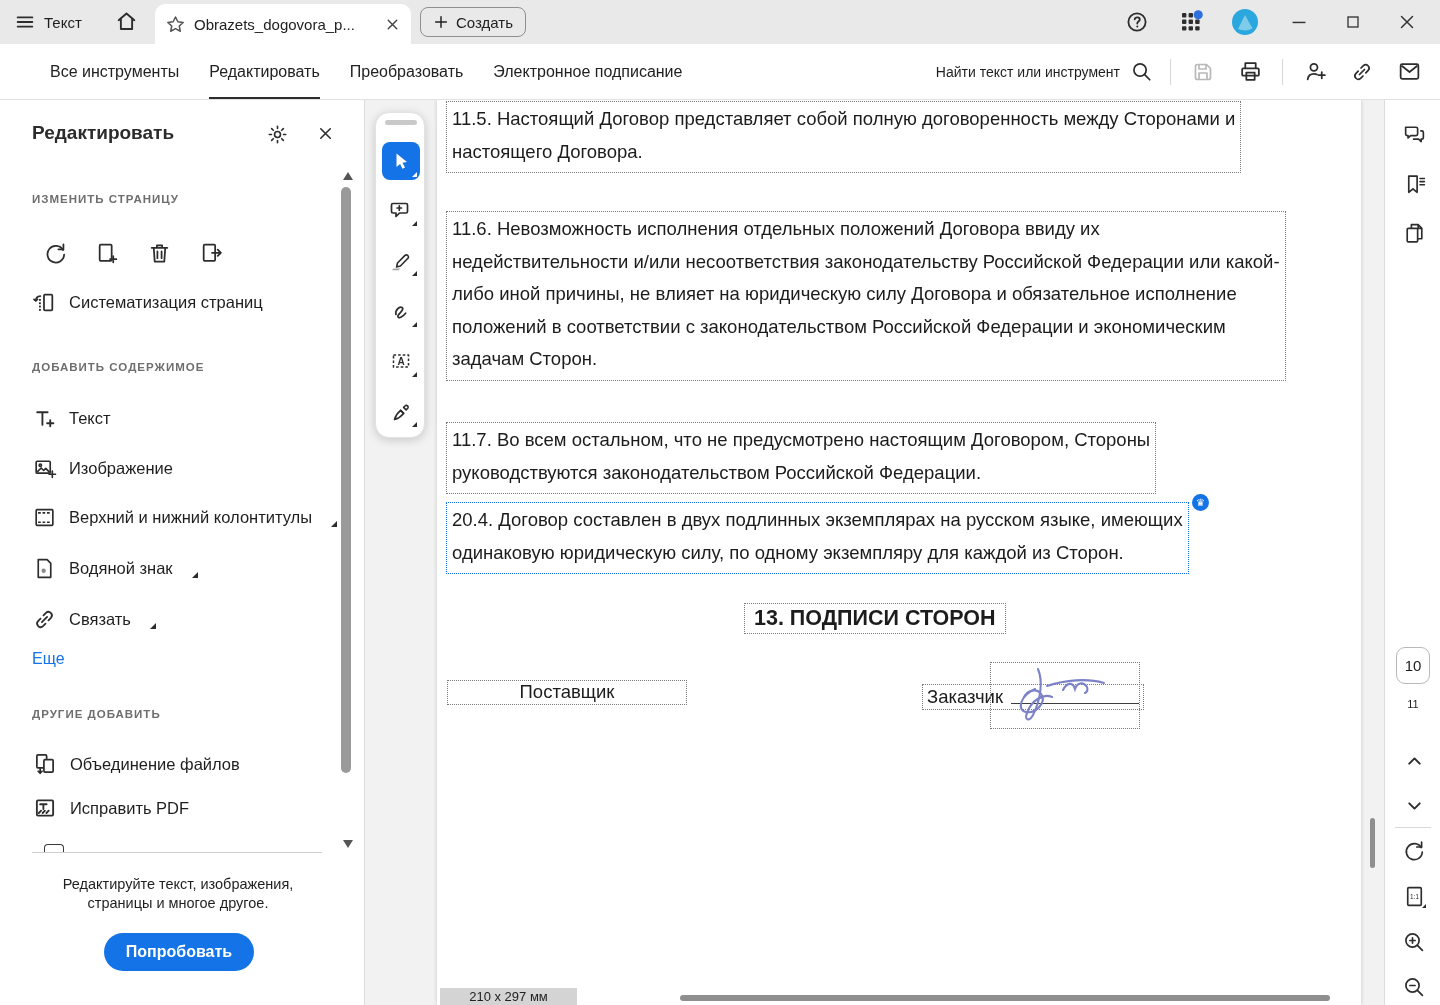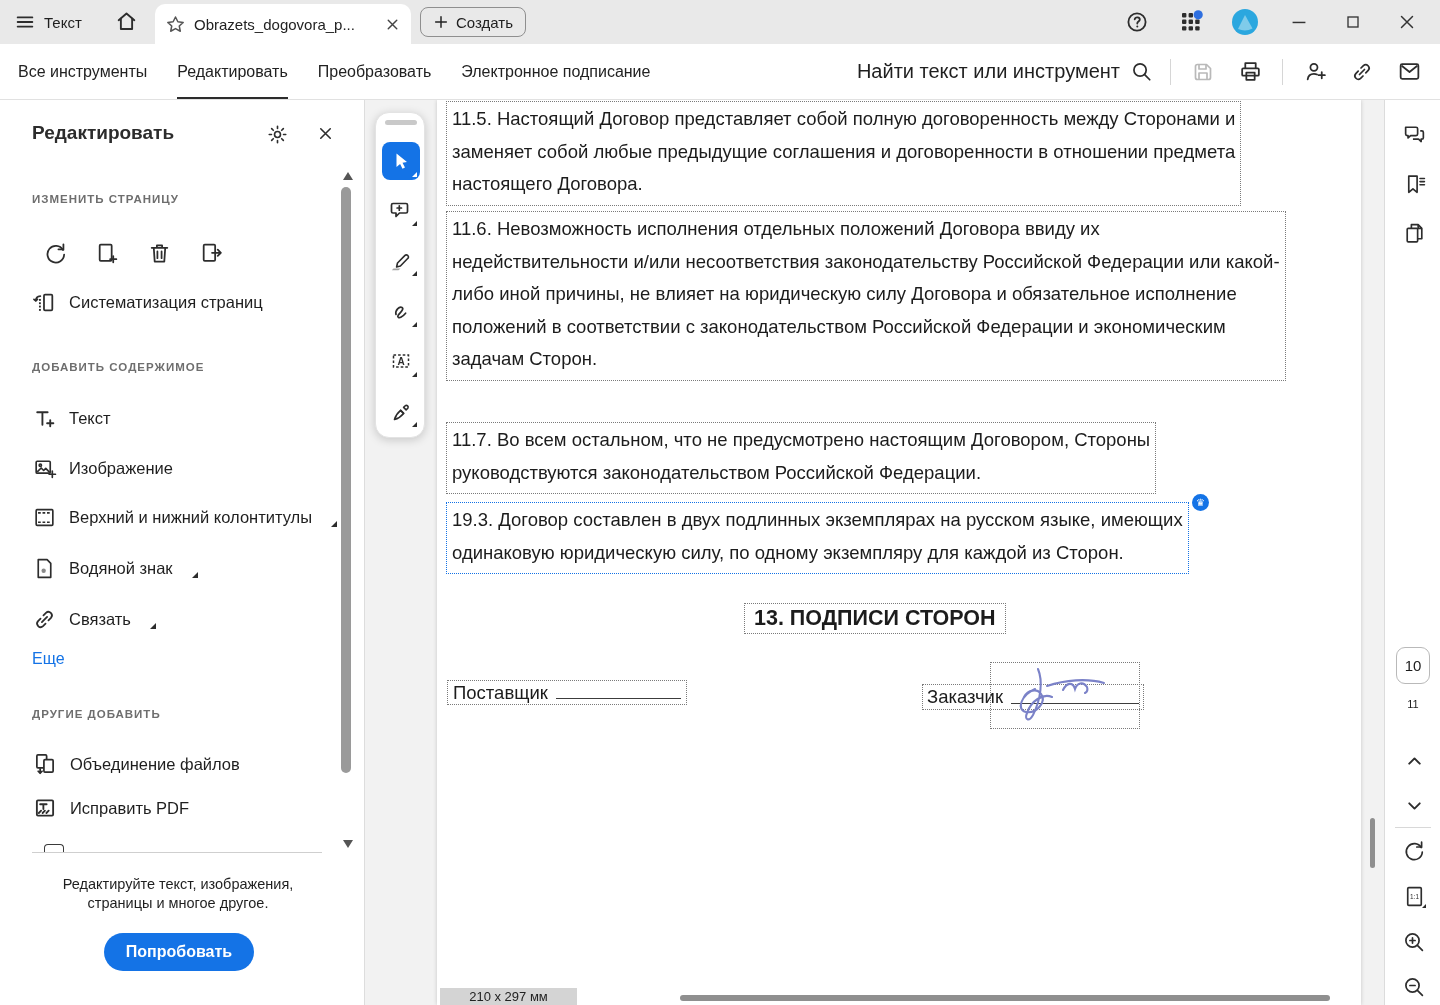--- a/index.html
+++ b/index.html
@@ -11,26 +11,26 @@
   .titlebar { position:absolute; left:0; top:0; width:1440px; height:44px; background:#e9e9e9; }
   .menu-btn { position:absolute; left:14px; top:8px; height:28px; display:flex; align-items:center; gap:8px; font-size:15px; }
   .home-btn { position:absolute; left:114px; top:9px; }
   .doc-tab { position:absolute; left:155px; top:4px; width:256px; height:40px; background:#fff; border-radius:10px 10px 0 0; display:flex; align-items:center; padding:0 10px; gap:8px; }
   .tab-title { font-size:15px; color:#222; white-space:nowrap; overflow:hidden; flex:1; }
   .create-btn { position:absolute; left:420px; top:7px; height:30px; border:1px solid #8f8f8f; border-radius:8px; display:flex; align-items:center; gap:7px; padding:0 12px; font-size:15px; color:#222; }
   .tb-right { position:absolute; right:0; top:0; height:44px; display:flex; align-items:center; gap:24px; padding-right:18px; }
   .winbtn { display:flex; align-items:center; justify-content:center; width:30px; height:30px; }
 
   
-  .toolbar { position:absolute; left:0; top:44px; width:1440px; height:56px; background:#fff; border-bottom:1px solid #e1e1e1; display:flex; align-items:center; }
+  .toolbar { position:absolute; left:0; top:44px; width:1440px; height:56px; background:#fff; border-bottom:1px solid #e1e1e1; display:flex; align-items:center;padding-left:32px; }
   .tool-tabs { display:flex; gap:30px; padding-left:18px; height:100%; align-items:center; }
   .tool-tab { font-size:16px; color:#222; height:100%; display:flex; align-items:center; position:relative; }
   .tool-tab.active::after { content:""; position:absolute; left:0; right:0; bottom:0; height:2.5px; background:#2c2c2c; }
   .tool-right { margin-left:auto; display:flex; align-items:center; gap:17px; padding-right:16px; }
-  .search-group { display:flex; align-items:center; gap:10px; font-size:20px; color:#1f1f1f; }
+  .search-group { display:flex; align-items:center; gap:10px; font-size:14px; color:#1f1f1f; }
   .vdiv { width:1px; height:26px; background:#d6d6d6; }
 
   
   .main { position:absolute; left:0; top:100px; width:1440px; height:905px; display:flex; }
 
   
   .left-panel { position:relative; width:365px; height:100%; background:#fff; border-right:1px solid #ddd; flex:0 0 auto; }
   .panel-title { position:absolute; left:32px; top:22px; font-size:19px; font-weight:bold; color:#2c2c2c; }
   .panel-gear { position:absolute; left:266px; top:23px; }
   .panel-close { position:absolute; left:316px; top:24px; }
@@ -54,21 +54,21 @@
   .pbox { position:absolute; border:1px dotted #7a7a7a; padding:1px 5px 4px 5px; width:fit-content; }
   .pbox.selected { border:1px dotted #1473E6; }
   .pline { font-size:18.5px; line-height:32.5px; white-space:nowrap; color:#1c1c1c; }
   .p115 { left:9px; top:1px; }
   .p116 { left:9px; top:111px; }
   .p117 { left:9px; top:322px; }
   .p118 { left:9px; top:402px; }
   .sig-heading { position:absolute; top:503px; left:307px; border:1px dotted #7a7a7a; padding:2px 9px; font-size:21.5px; font-weight:bold; color:#1c1c1c; white-space:nowrap;text-align:right; }
   .premium-badge { position:absolute; left:755px; top:394px; width:17px; height:17px; border-radius:50%; background:#1473E6; color:#fff; font-size:10px; display:flex; align-items:center; justify-content:center; z-index:3; }
 
-  .supplier-box { position:absolute; left:10px; top:580px; width:240px; height:25px; border:1px dotted #7a7a7a; display:flex; align-items:center; padding:0 5px; font-size:18.5px; color:#1c1c1c; }
+  .supplier-box { position:absolute; left:10px; top:580px; width:240px; height:25px; border:1px dotted #7a7a7a; display:flex; align-items:center; padding:0 5px; font-size:18.5px; color:#1c1c1c;flex-direction:column; }
   .supplier-box .uline { flex:1; border-bottom:1.5px solid #3c3c3c; height:13px; margin-left:8px; }
   .customer-box { position:absolute; left:485px; top:584px; width:222px; height:26px; border:1px dotted #7a7a7a; display:flex; align-items:center; padding:0 4px; font-size:18.5px; color:#1c1c1c; }
   .customer-box .uline { flex:1; border-bottom:1.5px solid #3c3c3c; height:13px; margin-left:8px; }
   .sig-box { position:absolute; left:553px; top:562px; width:150px; height:67px; border:1px dotted #7a7a7a; z-index:2; }
 
   .size-label { position:absolute; left:3px; top:888px; width:137px; height:17px; background:#d4d4d4; display:flex; align-items:center; justify-content:center; font-size:13px; color:#222; }
   .hscroll { position:absolute; left:315px; top:895px; width:650px; height:6px; border-radius:3px; background:#8f8f8f; }
   .vscroll { position:absolute; right:9px; top:718px; width:5px; height:50px; border-radius:3px; background:#8f8f8f; }
 
   
@@ -357,39 +357,38 @@
     <div class="pscroll-thumb"></div>
     <div class="pscroll-down"></div>
   </div>
 
   <div class="doc-area">
 
     <div class="page">
 
       <div class="pbox p115">
         <div class="pline">11.5. Настоящий Договор представляет собой полную договоренность между Сторонами и</div>
-        <div class="pline">заменяет собой любые предыдущие соглашения и договоренности в отношении предмета</div>
         <div class="pline">настоящего Договора.</div>
       </div>
 
       <div class="pbox p116">
         <div class="pline">11.6. Невозможность исполнения отдельных положений Договора ввиду их</div>
         <div class="pline">недействительности и/или несоответствия законодательству Российской Федерации или какой-</div>
         <div class="pline">либо иной причины, не влияет на юридическую силу Договора и обязательное исполнение</div>
         <div class="pline">положений в соответствии с законодательством Российской Федерации и экономическим</div>
         <div class="pline">задачам Сторон.</div>
       </div>
 
       <div class="pbox p117">
         <div class="pline">11.7. Во всем остальном, что не предусмотрено настоящим Договором, Стороны</div>
         <div class="pline">руководствуются законодательством Российской Федерации.</div>
       </div>
 
       <div class="pbox p118 selected">
-        <div class="pline">19.3. Договор составлен в двух подлинных экземплярах на русском языке, имеющих</div>
+        <div class="pline">20.4. Договор составлен в двух подлинных экземплярах на русском языке, имеющих</div>
         <div class="pline">одинаковую юридическую силу, по одному экземпляру для каждой из Сторон.</div>
       </div>
       <div class="premium-badge">♛</div>
 
       <div class="sig-heading">13. ПОДПИСИ СТОРОН</div>
 
       <div class="supplier-box">
         <span>Поставщик</span>
         <span class="uline"></span>
       </div>

